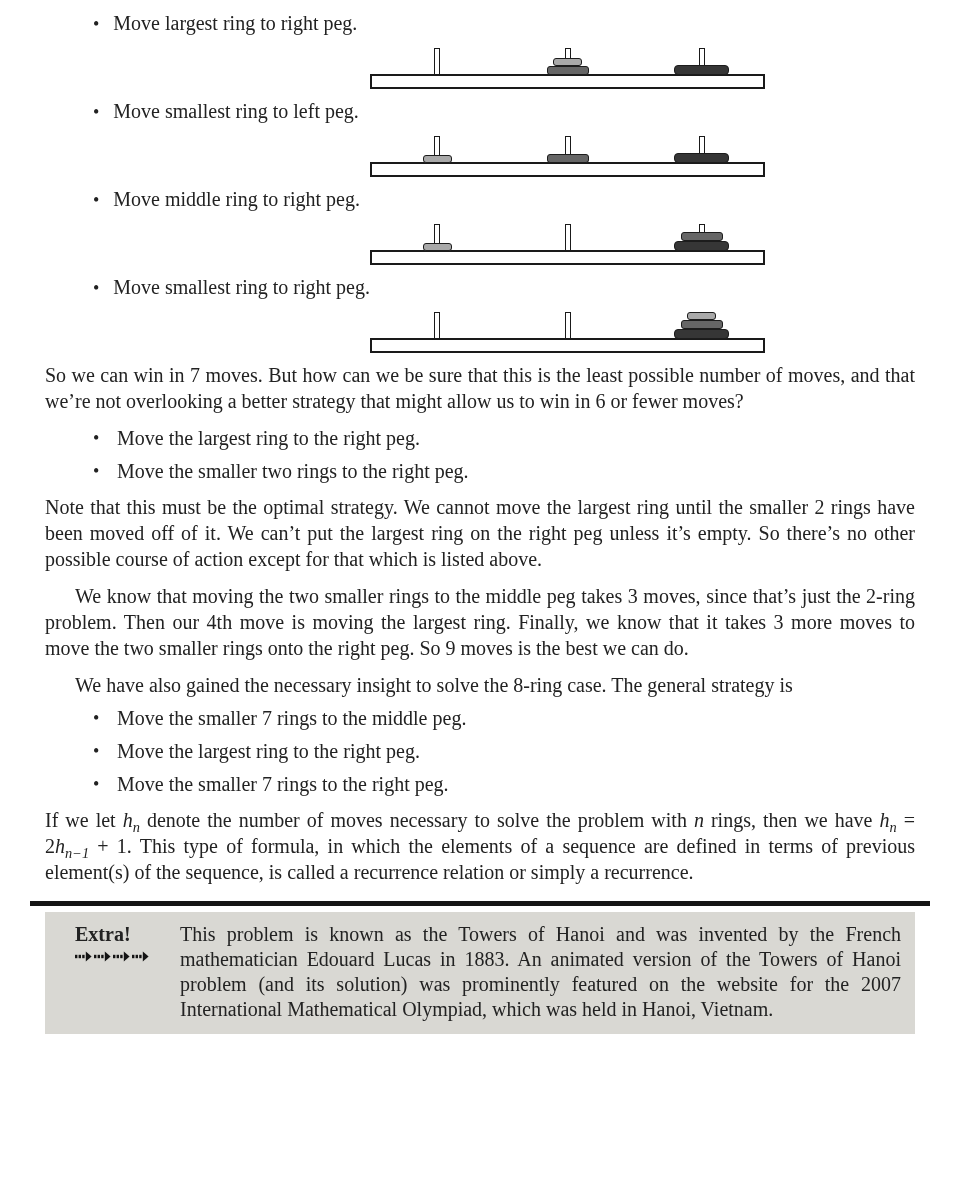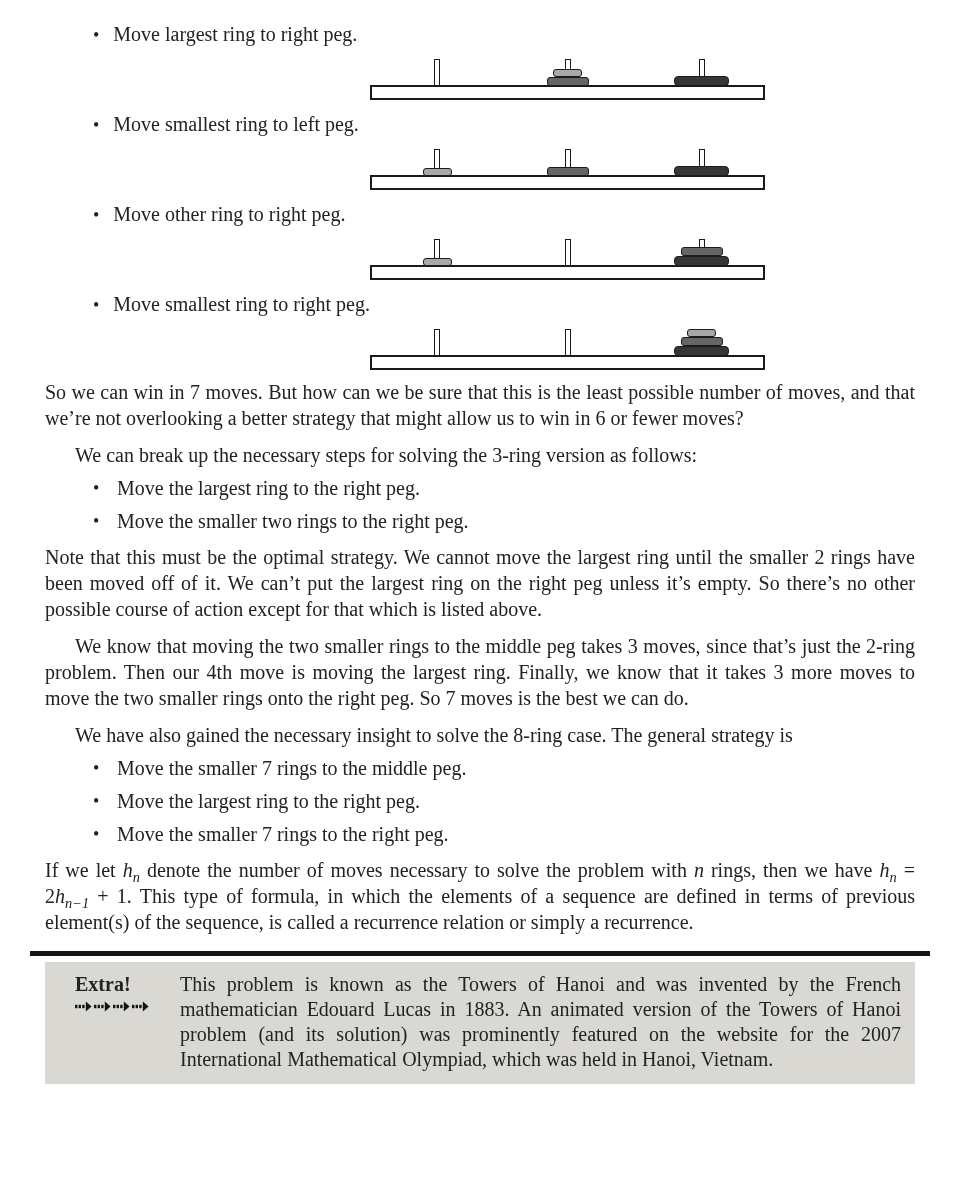--- a/index.html
+++ b/index.html
@@ -11,21 +11,21 @@
     color: #222;
     font-size: 20px;
     line-height: 26px;
     overflow: hidden;
   }
   .page {
     padding: 10px 45px 0 45px;
   }
 
   
-  .step { margin-bottom: 9px; margin-top: 11px; }
+  .step { margin-bottom: 9px; }
   .step-caption {
     padding-left: 48px;
     margin-bottom: 5px;
   }
   .step-caption .bullet { margin-right: 14px; font-size: 18px; }
   .diagram-wrap { margin-left: 325px; }
 
   .diagram {
     position: relative;
     width: 395px;
@@ -185,21 +185,21 @@
             <div class="peg"></div>
             <div class="stack">
               <div class="ring ring-large" style="background: rgb(54, 54, 54);"></div>
             </div>
           </div>
       </div>
     </div>
   </div>
 
   <div class="step">
-    <div class="step-caption"><span class="bullet">•</span><span>Move other ring to right peg.</span></div>
+    <div class="step-caption"><span class="bullet">•</span><span>Move middle ring to right peg.</span></div>
     <div class="diagram-wrap">
       <div class="diagram">
         <div class="board"></div>
         <div class="pegzone pz-left">
             <div class="peg"></div>
             <div class="stack">
               <div class="ring ring-small" style="background: rgb(169, 169, 169);"></div>
             </div>
           </div>
         <div class="pegzone pz-middle">
@@ -236,29 +236,28 @@
               <div class="ring ring-large" style="background: rgb(54, 54, 54);"></div>
               <div class="ring ring-medium" style="background: rgb(102, 102, 102);"></div>
               <div class="ring ring-small" style="background: rgb(169, 169, 169);"></div>
             </div>
           </div>
       </div>
     </div>
   </div>
 
   <p class="para" style="margin-top:0">So we can win in 7 moves.  But how can we be sure that this is the least possible number of moves, and that we’re not overlooking a better strategy that might allow us to win in 6 or fewer moves?</p>
-  <p class="para indent tight">We can break up the necessary steps for solving the 3-ring version as follows:</p>
 
   <ul class="blist">
     <li>Move the largest ring to the right peg.</li>
     <li>Move the smaller two rings to the right peg.</li>
   </ul>
 
   <p class="para">Note that this must be the optimal strategy.  We cannot move the largest ring until the smaller 2 rings have been moved off of it.  We can’t put the largest ring on the right peg unless it’s empty.  So there’s no other possible course of action except for that which is listed above.</p>
-  <p class="para indent">We know that moving the two smaller rings to the middle peg takes 3 moves, since that’s just the 2-ring problem.  Then our 4th move is moving the largest ring.  Finally, we know that it takes 3 more moves to move the two smaller rings onto the right peg.  So 7 moves is the best we can do.</p>
+  <p class="para indent">We know that moving the two smaller rings to the middle peg takes 3 moves, since that’s just the 2-ring problem.  Then our 4th move is moving the largest ring.  Finally, we know that it takes 3 more moves to move the two smaller rings onto the right peg.  So 9 moves is the best we can do.</p>
   <p class="para indent tight">We have also gained the necessary insight to solve the 8-ring case.  The general strategy is</p>
 
   <ul class="blist">
     <li>Move the smaller 7 rings to the middle peg.</li>
     <li>Move the largest ring to the right peg.</li>
     <li>Move the smaller 7 rings to the right peg.</li>
   </ul>
 
 
 

